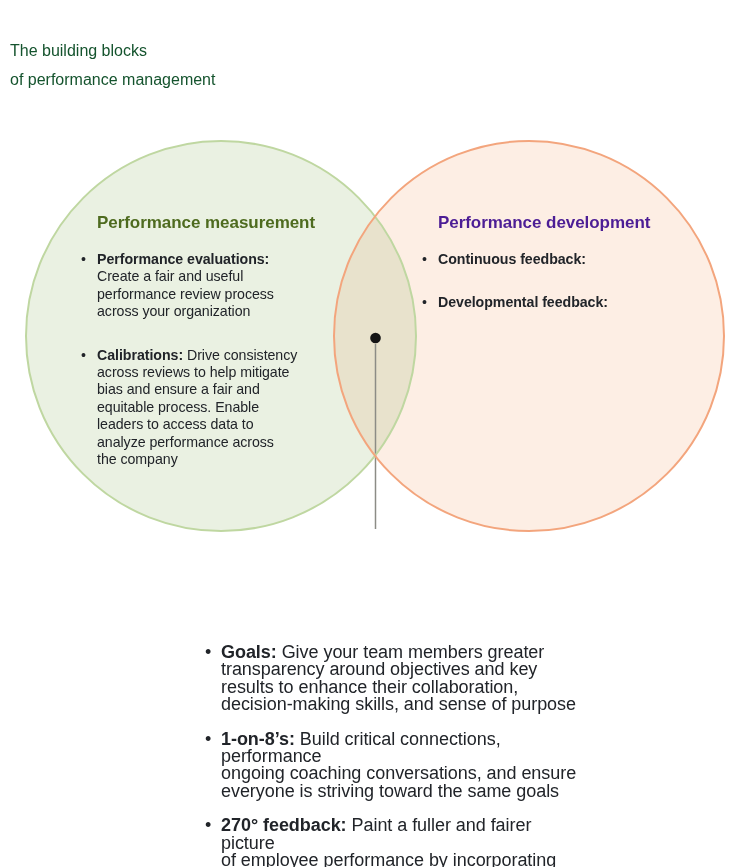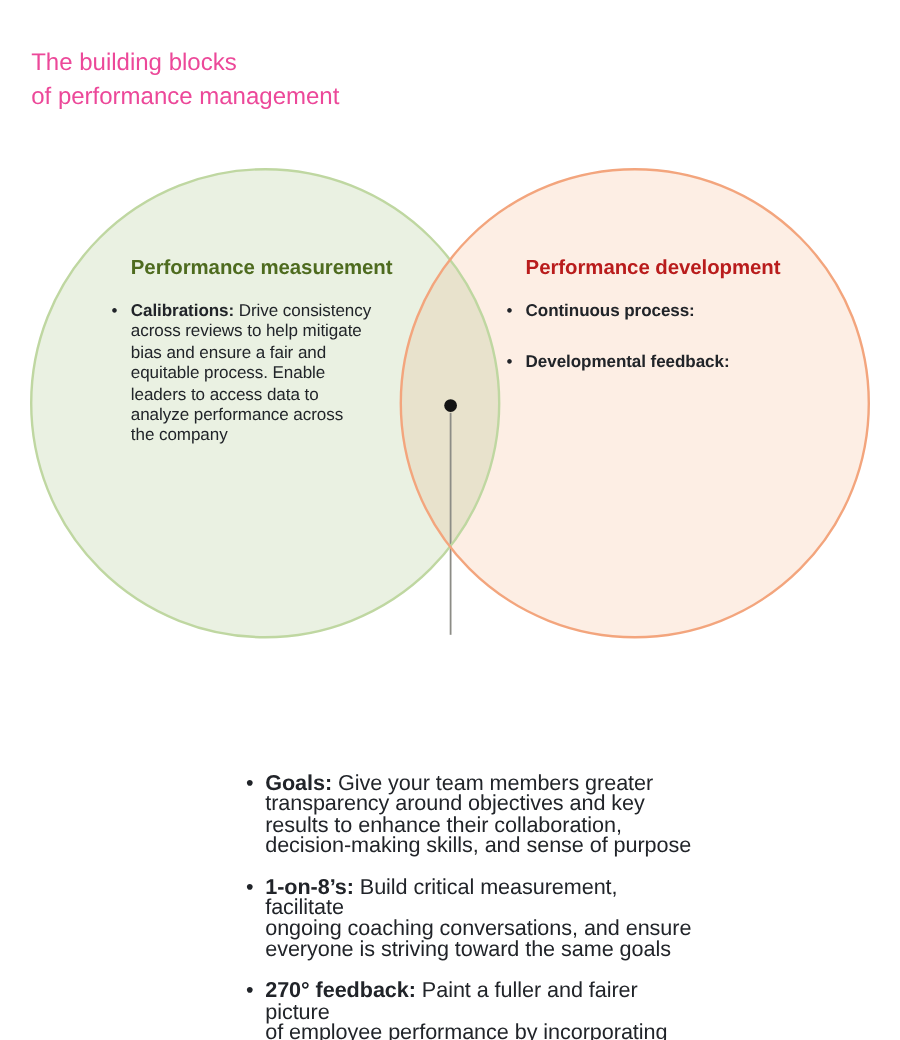--- a/index.html
+++ b/index.html
@@ -2,32 +2,32 @@
 <html><head>
 <meta charset="utf-8">
 <style>
   html, body { margin:0; padding:0; background:#ffffff; }
   .canvas {
     position:relative; width:750px; height:867px; background:#ffffff;
     font-family:"Liberation Sans","DejaVu Sans",sans-serif;
     color:#212429; overflow:hidden;
   }
   .page-title {
-    position:absolute; left:26px; top:25px;
-    font-size:20px; line-height:29px; font-weight:400; color:#ec4899;
+    position:absolute; left:10px; top:25px;
+    font-size:16px; line-height:29px; font-weight:400; color:#14532d;
     white-space:pre-line;
   }
   svg.venn { position:absolute; left:0; top:0; display:block; }
 
   .col { position:absolute; font-size:14.2px; line-height:17.4px; letter-spacing:-0.05px; }
   .col-heading { font-size:17px; line-height:24px; font-weight:700; margin:0; }
-  .left-col  { left:109px;  top:211px; width:246px; }
+  .left-col  { left:97px;  top:211px; width:246px; }
   .right-col { left:438px; top:211px; width:262px; }
   .left-col  .col-heading { color:#4e6b1f; }
-  .right-col .col-heading { color:#b91c1c; }
+  .right-col .col-heading { color:#4c1d95; }
 
   ul.items { list-style:none; margin:16px 0 0 0; padding:0; }
   ul.items li { position:relative; margin:0 0 26px 0; }
   ul.items li:last-child { margin-bottom:16px; }
   ul.items li::before {
     content:"•"; position:absolute; left:-16px; top:0; color:#212429;
   }
   .item-label { font-weight:700; }
   .item-text  { white-space:pre-line; }
 
@@ -55,57 +55,63 @@
     <line x1="375.5" y1="344" x2="375.5" y2="529" stroke-width="1.5" stroke="#8c8c86"></line>
     <circle cx="221" cy="336" r="195" fill="none" stroke-width="2" stroke="#bfd7a1"></circle>
     <circle cx="529" cy="336" r="195" fill="none" stroke-width="2" stroke="#f3a57d"></circle>
     <circle cx="375.5" cy="338" r="5.3" fill="#141414"></circle>
   </svg>
 
   <div class="col left-col">
     <h2 class="col-heading">Performance measurement</h2>
     <ul class="items">
       <li>
+        <span class="item-label">Performance evaluations:</span><br>
+        <span class="item-text">Create a fair and useful
+performance review process
+across your organization</span>
+      </li>
+      <li>
         <span class="item-label">Calibrations:</span>
         <span class="item-text">Drive consistency
 across reviews to help mitigate
 bias and ensure a fair and
 equitable process. Enable
 leaders to access data to
 analyze performance across
 the company</span>
       </li>
     </ul>
   </div>
 
   <div class="col right-col">
     <h2 class="col-heading">Performance development</h2>
     <ul class="items">
       <li>
-        <span class="item-label">Continuous process:</span><br>
+        <span class="item-label">Continuous feedback:</span><br>
       </li>
       <li>
         <span class="item-label">Developmental feedback:</span><br>
       </li>
     </ul>
   </div>
 
 
   <div class="both-col">
     <ul class="items">
       <li>
         <span class="item-label">Goals:</span>
         <span class="item-text">Give your team members greater
 transparency around objectives and key
 results to enhance their collaboration,
 decision-making skills, and sense of purpose</span>
       </li>
       <li>
         <span class="item-label">1-on-8’s:</span>
-        <span class="item-text">Build critical measurement, facilitate
+        <span class="item-text">Build critical connections, performance
 ongoing coaching conversations, and ensure
 everyone is striving toward the same goals</span>
       </li>
       <li>
         <span class="item-label">270° feedback:</span>
         <span class="item-text">Paint a fuller and fairer picture
 of employee performance by incorporating
 self-reflections, peer feedback, and manager
 feedback into reviews</span>
       </li>

